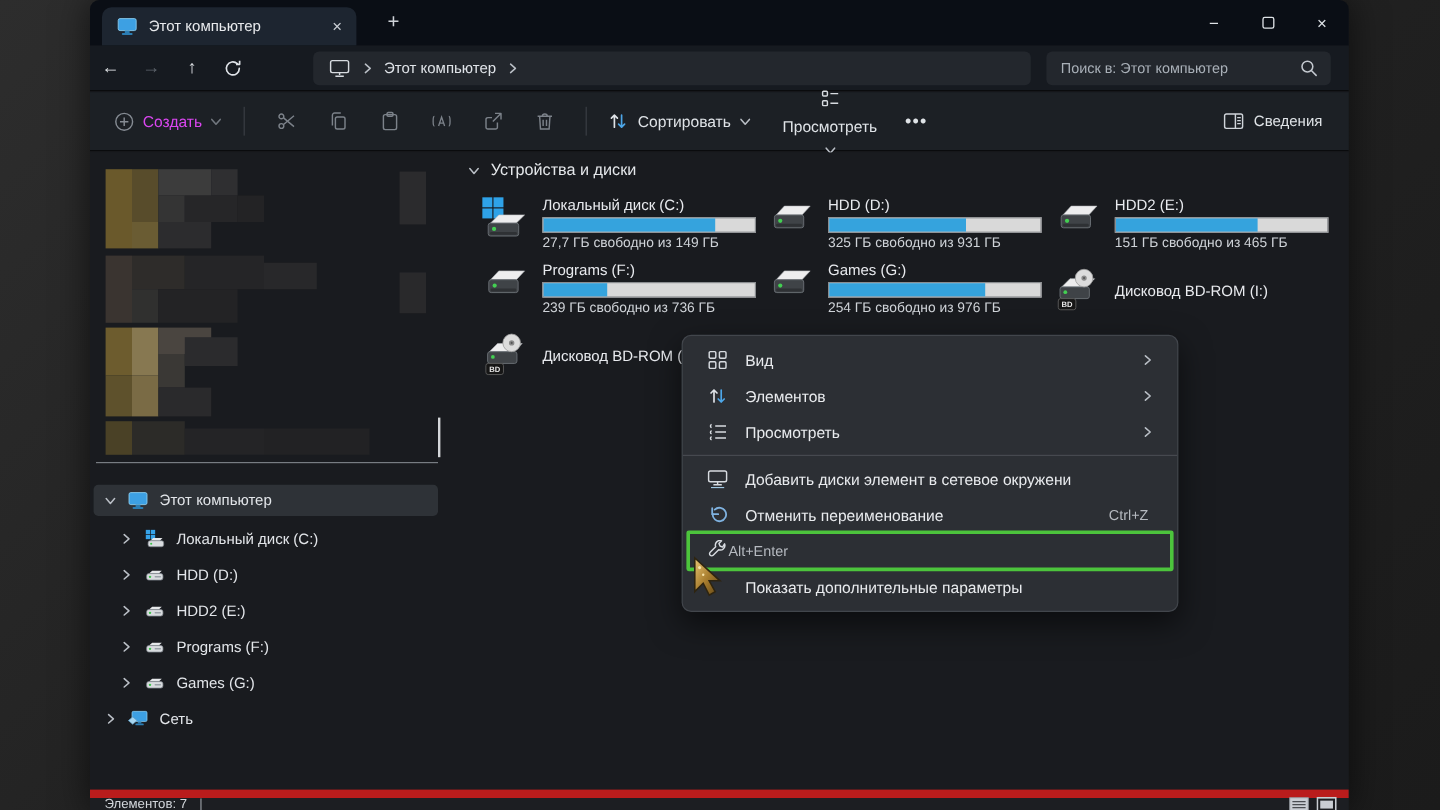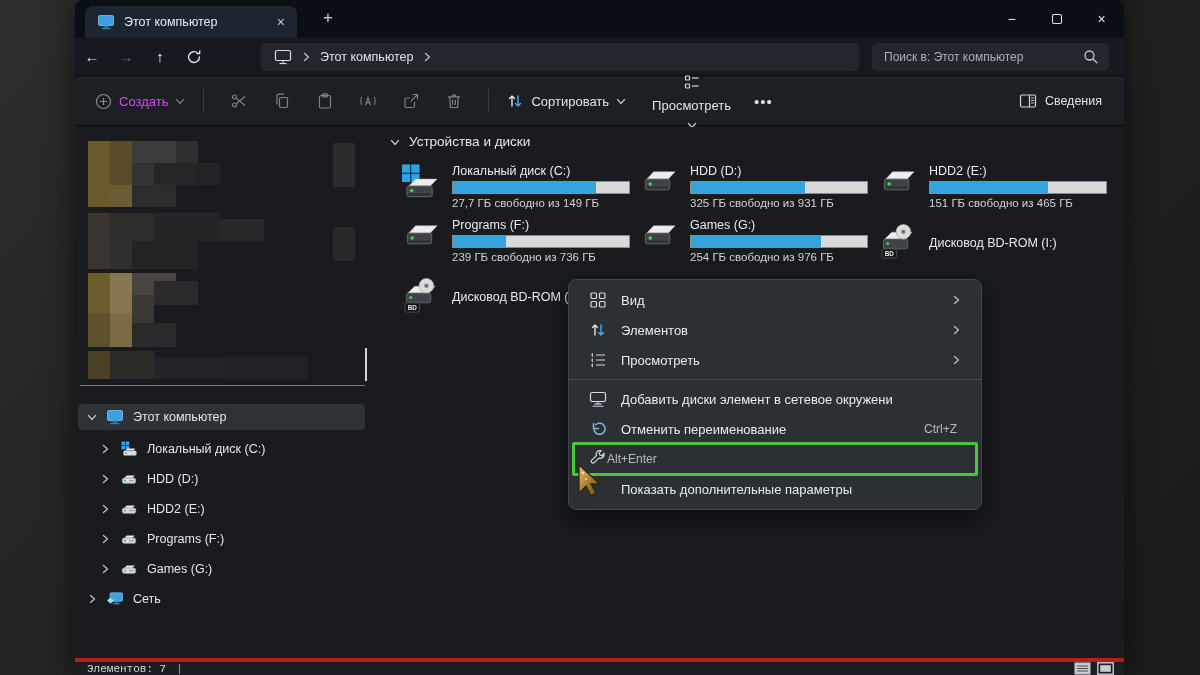--- a/index.html
+++ b/index.html
@@ -76,21 +76,21 @@
   .mi-icon { width:18px; display:flex; }
   .mi-label { font-size:13px; color:#e9ebee; margin-left:14px; flex:1; white-space:nowrap; overflow:hidden; }
   .mi-short { font-size:12px; color:#b6bac0; margin-right:4px; }
   .mi-sub { width:10px; display:flex; margin-left:8px; }
   .msep { height:1px; background:#46494f; margin:4px 0; }
   .mi.hl::after { content:""; position:absolute; left:3px; right:3px; top:-2px; bottom:-2px; border:3px solid #4cc43c; border-radius:2px; pointer-events:none; }
 
   .cursor { position:absolute; left:498px; top:336px; pointer-events:none; }
 
   
-  .statusbar { position:absolute; left:0; bottom:0; right:0; height:17px; background:#1c1e22; border-top:4px solid #b91c1c; display:flex; align-items:center;font-family:Liberation Mono, monospace; }
+  .statusbar { position:absolute; left:0; bottom:0; right:0; height:17px; background:#1c1e22; border-top:7px solid #b91c1c; display:flex; align-items:center; }
   .st-label { font-size:11px; color:#d2d6db; margin-left:12px; }
   .st-caret { font-size:11px; color:#9aa0a6; margin-left:10px; }
   .st-icons { margin-left:auto; margin-right:10px; display:flex; gap:6px; align-items:center; }
   .st-ic { display:flex; }
   svg { display:block; }
 </style>
 </head>
 <body>
 
 <div class="desktop">

